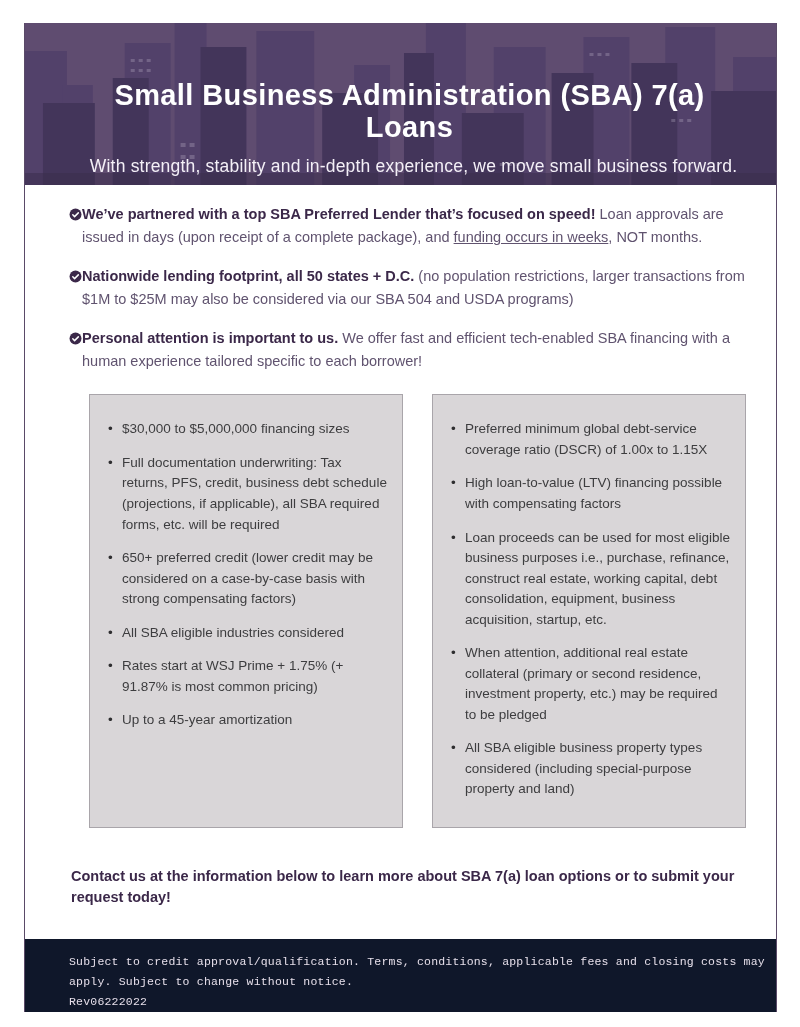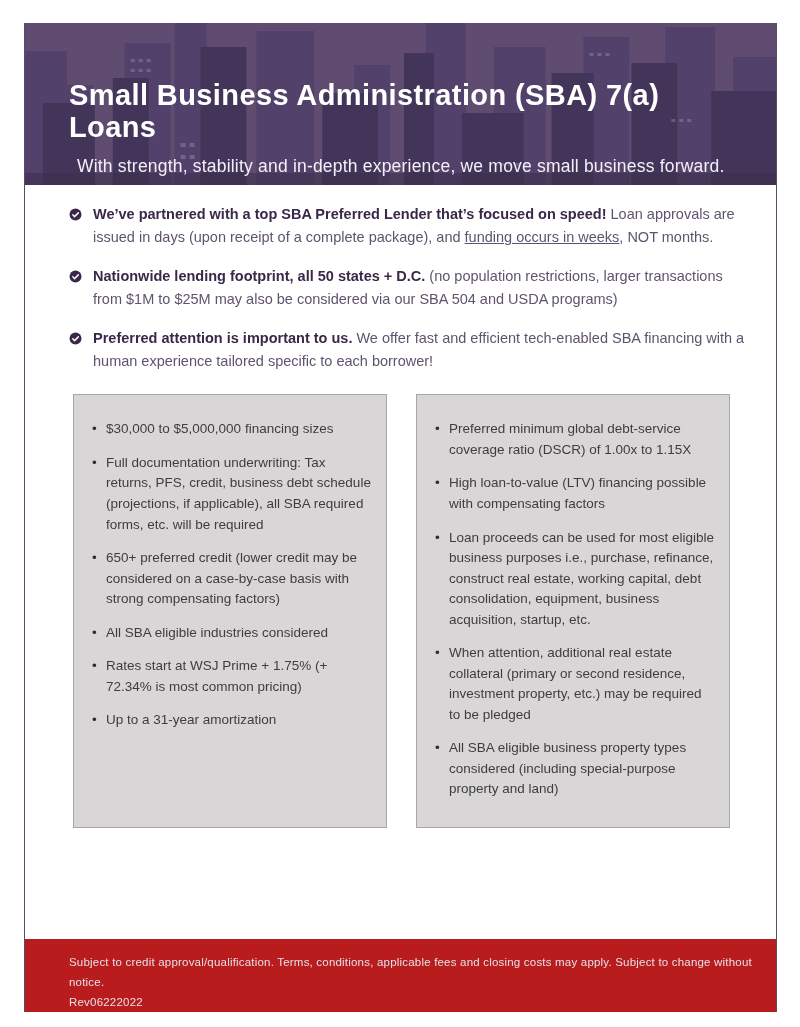--- a/index.html
+++ b/index.html
@@ -23,21 +23,21 @@
   }
   
   .banner {
     position: relative;
     height: 162px;
     flex: 0 0 162px;
     background: #5f4c70;
     overflow: hidden;
   }
   .banner svg.skyline { position: absolute; inset: 0; width: 100%; height: 100%; display: block; }
-  .banner-text { position: absolute; left: 44px; right: 26px; top: 0; }
+  .banner-text { position: absolute; left: 44px; right: 26px; top: 0; text-align: center; }
   .banner-title {
     margin: 57px 0 0 0;
     color: #ffffff;
     font-size: 29px;
     font-weight: bold;
     letter-spacing: 0.4px;
     line-height: 1.1;
   }
   .banner-subtitle {
     margin: 12px 0 0 8px;
@@ -48,37 +48,36 @@
   }
   
   .content {
     flex: 1 1 auto;
     padding: 2px 30px 0 44px;
     box-sizing: border-box;
   }
   .highlight-row {
     display: flex;
     align-items: flex-start;
-    gap: 11px;
     margin-top: 16px;
   }
   .highlight-row .icon-wrap { flex: 0 0 13px; padding-top: 4px; }
   .highlight-text {
     font-size: 14.5px;
     line-height: 1.58;
     color: #60536f;
     max-width: 675px;
   }
   .highlight-text .b { font-weight: bold; color: #3b2849; }
   .highlight-text .u { text-decoration: underline; }
   
   .boxes {
     display: flex;
     gap: 29px;
-    margin: 22px 0 0 4px;
+    margin: 22px 0 0 20px;
   }
   .feature-box {
     width: 314px;
     min-height: 383px;
     box-sizing: border-box;
     background: #d9d6d8;
     border: 1px solid #a9a5aa;
     padding: 24px 14px 14px 16px;
   }
   .feature-box ul { margin: 0; padding: 0; list-style: none; }
@@ -102,27 +101,28 @@
     max-width: 665px;
     font-size: 14.5px;
     font-weight: bold;
     line-height: 1.5;
     color: #3b2849;
   }
   
   .footer-bar {
     margin-top: auto;
     flex: 0 0 57px;
-    background: #b91c1c;
+    background: #0f172a;
     color: #e6dfea;
     padding: 13px 4px 0 44px;
     box-sizing: border-box;
     font-size: 11.5px;
     line-height: 1.75;
     letter-spacing: 0.2px;
+    font-family: Liberation Mono, monospace;
   }
 </style>
 </head>
 <body>
 
 <div class="page-frame">
 
   <div class="banner">
     <svg class="skyline" viewBox="0 0 753 162" preserveAspectRatio="none">
       <rect x="0" y="0" width="753" height="162" fill="#5f4c70"></rect>
@@ -211,46 +211,47 @@
     </div>
 
     <div class="highlight-row">
       <span class="icon-wrap">
         <svg width="13" height="13" viewBox="0 0 24 24">
             <circle cx="12" cy="12" r="11" fill="#3b2849"></circle>
             <path d="M7 12.6l3.3 3.3L17.2 9" stroke="#ffffff" stroke-width="2.7" fill="none" stroke-linecap="round" stroke-linejoin="round"></path>
           </svg>
       </span>
       <span class="highlight-text">
-        <span class="b">Preferred attention is important to us.</span><span> We offer fast and efficient tech-enabled SBA financing with a human experience tailored specific to each borrower!</span>
+        <span class="b">Personal attention is important to us.</span><span> We offer fast and efficient tech-enabled SBA financing with a human experience tailored specific to each borrower!</span>
       </span>
     </div>
 
     <div class="boxes">
       <div class="feature-box">
         <ul>
           <li>$30,000 to $5,000,000 financing sizes</li>
           <li>Full documentation underwriting: Tax returns, PFS, credit, business debt schedule (projections, if applicable), all SBA required forms, etc. will be required</li>
           <li>650+ preferred credit (lower credit may be considered on a case-by-case basis with strong compensating factors)</li>
           <li>All SBA eligible industries considered</li>
-          <li>Rates start at WSJ Prime + 1.75% (+ 72.34% is most common pricing)</li>
-          <li>Up to a 31-year amortization</li>
+          <li>Rates start at WSJ Prime + 1.75% (+ 91.87% is most common pricing)</li>
+          <li>Up to a 45-year amortization</li>
         </ul>
       </div>
       <div class="feature-box">
         <ul>
           <li>Preferred minimum global debt-service coverage ratio (DSCR) of 1.00x to 1.15X</li>
           <li>High loan-to-value (LTV) financing possible with compensating factors</li>
           <li>Loan proceeds can be used for most eligible business purposes i.e., purchase, refinance, construct real estate, working capital, debt consolidation, equipment, business acquisition, startup, etc.</li>
           <li>When attention, additional real estate collateral (primary or second residence, investment property, etc.) may be required to be pledged</li>
           <li>All SBA eligible business property types considered (including special-purpose property and land)</li>
         </ul>
       </div>
     </div>
 
+    <div class="contact-note">Contact us at the information below to learn more about SBA 7(a) loan options or to submit your request today!</div>
   </div>
 
   <div class="footer-bar">
     <div>Subject to credit approval/qualification. Terms, conditions, applicable fees and closing costs may apply. Subject to change without notice.</div>
     <div>Rev06222022</div>
   </div>
 
 </div>
 
 </body></html>

